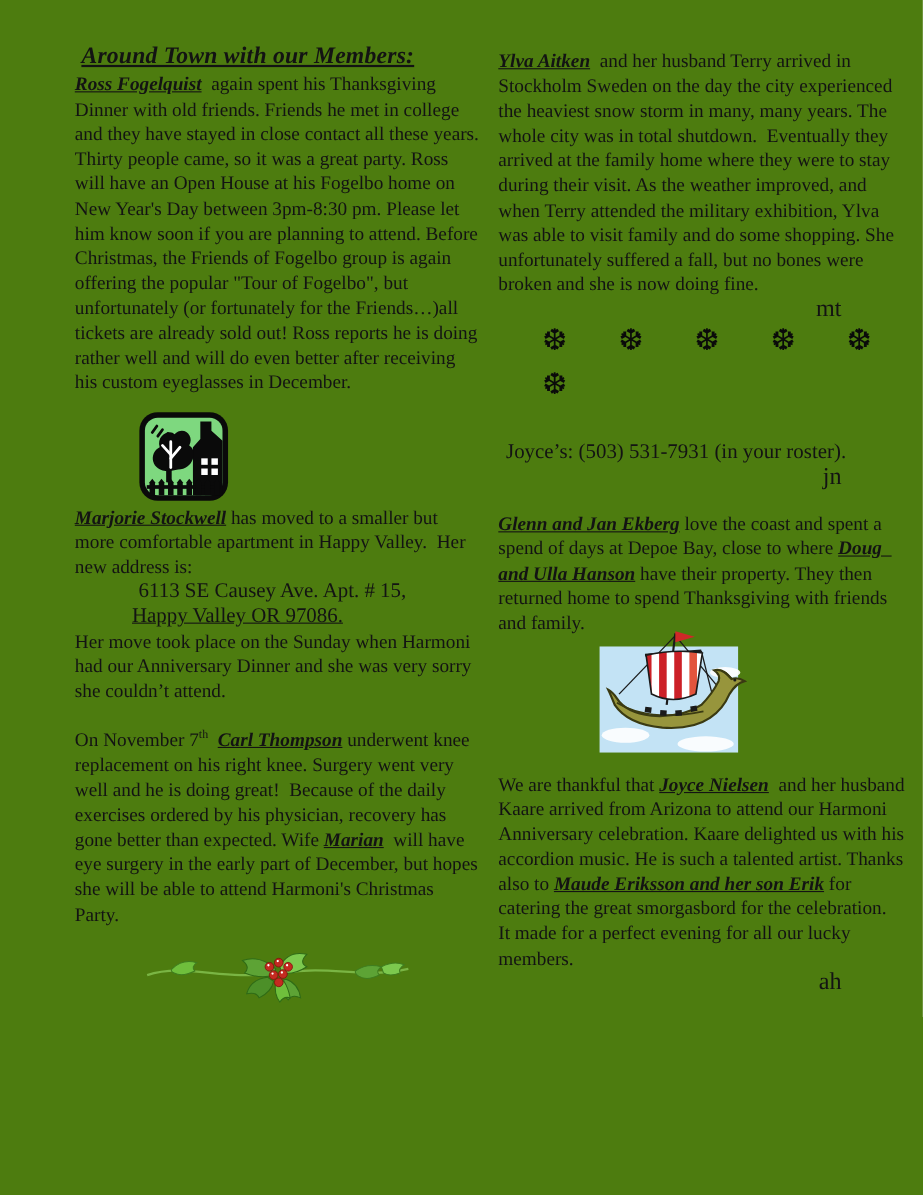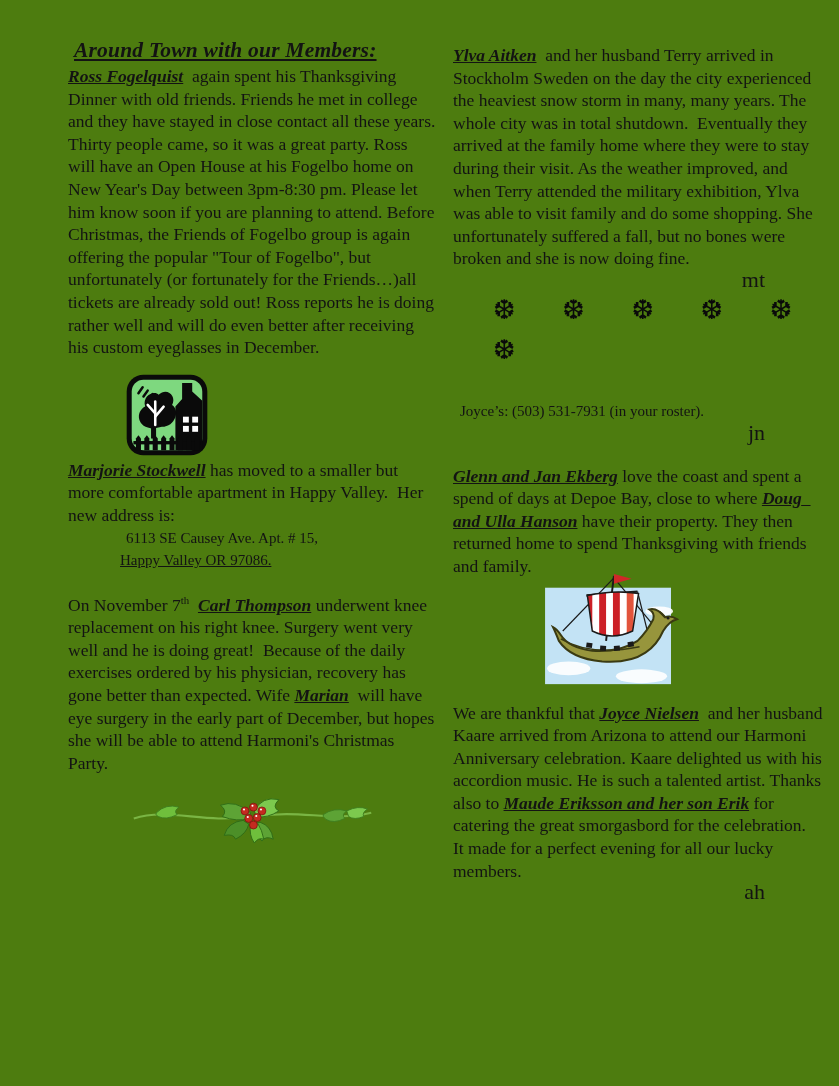--- a/index.html
+++ b/index.html
@@ -18,21 +18,21 @@
     font-size:21.5px;font-weight:bold;font-style:italic;
     text-decoration:underline;
     padding-left:6px;margin:0 0 2px 0;letter-spacing:.2px;
   }
   .para{
     font-size:17.5px;line-height:22.6px;margin:0;
     white-space:pre-wrap;
   }
   .seg-name{font-weight:bold;font-style:italic;text-decoration:underline;}
   .seg-sup{vertical-align:super;font-size:0.62em;line-height:0;}
-  .addr{font-size:15px;line-height:22.6px;white-space:pre-wrap;}
+  .addr{font-size:19px;line-height:22.6px;white-space:pre-wrap;}
   .addr-1{padding-left:58px;}
   .addr-2{padding-left:52px;text-decoration:underline;}
   .gap-sm{height:10px;}
   .gap-md{height:22px;}
   .gap-lg{height:30px;}
   .signature{
     font-size:22px;line-height:20px;
     text-align:right;padding-right:60px;
   }
   .snowflakes{
@@ -94,20 +94,21 @@
         <polygon points="53,92 53,78 56,74 59,78 59,92"></polygon>
         <polygon points="63,92 63,78 66,74 69,78 69,92"></polygon>
         <polygon points="73,92 73,78 76,74 79,78 79,92"></polygon>
         <polygon points="83,92 83,78 86,74 89,78 89,92"></polygon>
       </g>
     </svg>
 
     <p class="para"><span class="seg-name">Marjorie Stockwell</span><span class="seg-plain"> has moved to a smaller but more comfortable apartment in Happy Valley.  Her new address is:</span></p>
     <div class="addr addr-1">6113 SE Causey Ave. Apt. # 15,</div>
     <div class="addr addr-2">Happy Valley OR 97086.</div>
+    <p class="para"><span class="seg-plain">Her move took place on the Sunday when Harmoni had our Anniversary Dinner and she was very sorry she couldn’t attend.</span></p>
 
     <div class="gap-md"></div>
 
     <p class="para"><span class="seg-plain">On November 7</span><span class="seg-sup">th</span><span class="seg-plain">  </span><span class="seg-name">Carl Thompson</span><span class="seg-plain"> underwent knee replacement on his right knee. Surgery went very well and he is doing great!  Because of the daily exercises ordered by his physician, recovery has gone better than expected. Wife </span><span class="seg-name">Marian</span><span class="seg-plain">  will have eye surgery in the early part of December, but hopes she will be able to attend Harmoni's Christmas Party.</span></p>
 
     <svg class="holly" width="245" height="55" viewBox="0 0 260 58">
       <g fill="none" stroke="#7ab544" stroke-width="2.2">
         <path d="M4 30 C 40 18, 80 36, 125 28"></path>
         <path d="M135 28 C 180 20, 215 34, 256 24"></path>
       </g>

